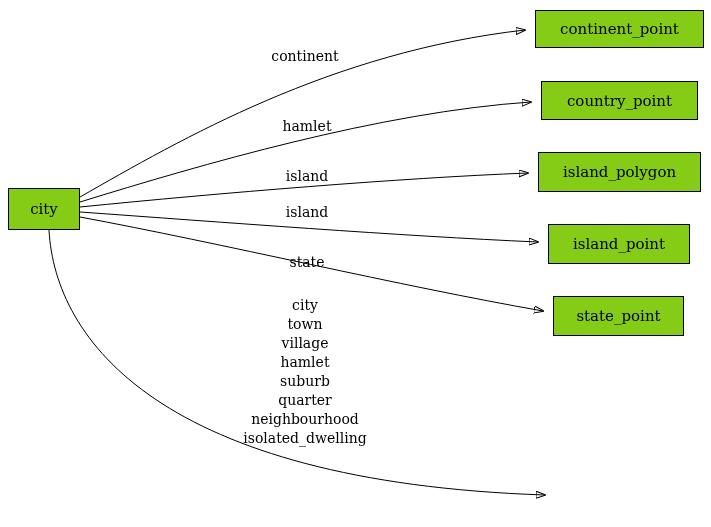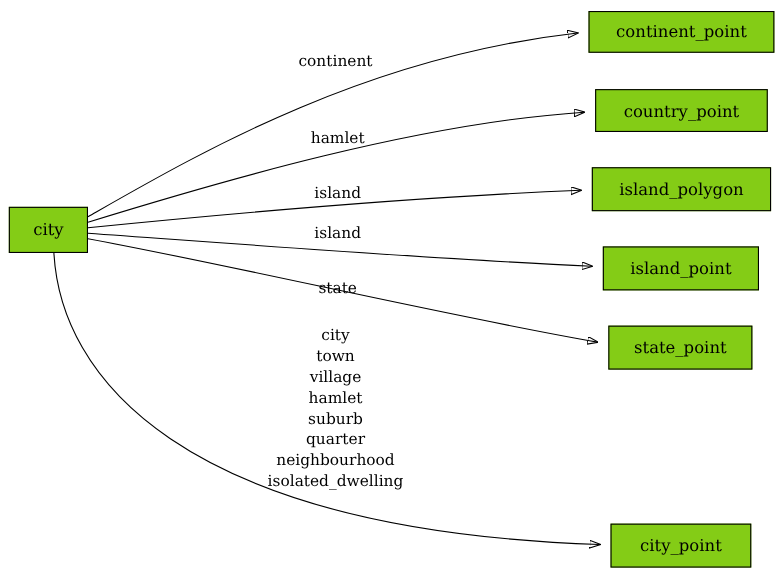--- a/index.html
+++ b/index.html
@@ -70,21 +70,20 @@
   <div class="node" style="left:535px; top:10px; width:169px; height:38px;">continent_point</div>
 
   <div class="node" style="left:541px; top:81px; width:157px; height:39px;">country_point</div>
 
   <div class="node" style="left:548px; top:224px; width:142px; height:40px;">island_point</div>
 
   <div class="node" style="left:538px; top:152px; width:163px; height:40px;">island_polygon</div>
 
   <div class="node" style="left:553px; top:296px; width:131px; height:40px;">state_point</div>
 
-  <div class="node" style="left:555px; top:476px; width:128px; height:40px;">city_point</div>
 
   <div class="edge-label" style="left:305px; top:47px;">continent</div>
 
   <div class="edge-label" style="left:307px; top:117px;">hamlet</div>
 
   <div class="edge-label" style="left:307px; top:167px;">island</div>
 
   <div class="edge-label" style="left:307px; top:203px;">island</div>
 
   <div class="edge-label" style="left:307px; top:239px;margin-top:14px;">state</div>

